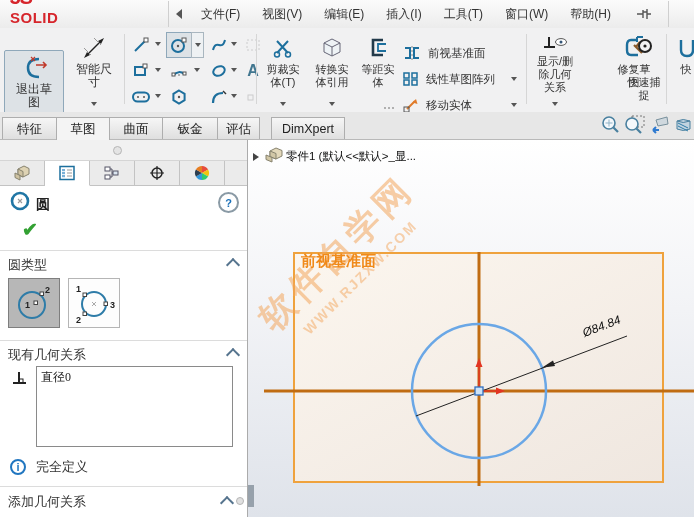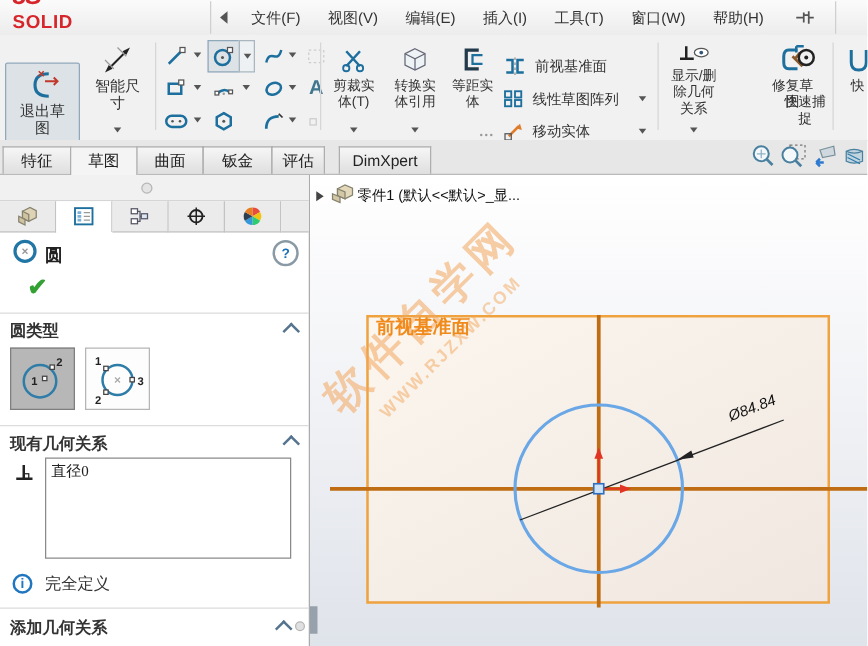--- a/index.html
+++ b/index.html
@@ -57,21 +57,21 @@
   .ptab{position:absolute;top:21px;width:45px;height:25px;display:flex;align-items:center;justify-content:center;
         background:#ebebeb;border:1px solid #c3c3c3;border-top:none;border-left:none;box-sizing:border-box;}
   .ptab.active{background:#fff;border-bottom:1px solid #fff;}
   .ptab-rest{position:absolute;top:21px;left:225px;width:22px;height:25px;background:#ebebeb;
              border-bottom:1px solid #c3c3c3;box-sizing:border-box;}
   .pm-title{position:absolute;left:36px;top:56px;font-size:14px;font-weight:bold;color:#222;}
   .helpbtn{position:absolute;left:218px;top:52px;width:17px;height:17px;border:2px solid #8a9aa5;border-radius:50%;
            display:flex;align-items:center;justify-content:center;font-size:11px;font-weight:bold;color:#1a70b8;}
   .okcheck{position:absolute;left:22px;top:78px;font-size:19px;font-weight:bold;color:#33a133;}
   .hr{position:absolute;left:0;width:247px;height:1px;background:#dcdcdc;}
-  .sec-h{position:absolute;left:8px;font-size:13px;font-weight:bold;color:#333;text-align:right;}
+  .sec-h{position:absolute;left:8px;font-size:13px;font-weight:normal;color:#333;text-align:right;}
   .chev{position:absolute;width:8px;height:8px;border-left:2px solid #56748e;border-top:2px solid #56748e;transform:rotate(45deg);}
   .typebtn{position:absolute;top:138px;width:52px;height:50px;box-sizing:border-box;display:flex;align-items:center;justify-content:center;}
   .typebtn.sel{background:#b7b7b7;border:1px solid #7e7e7e;}
   .typebtn.plain{background:#fdfdfd;border:1px solid #b5b5b5;}
   .listbox{position:absolute;left:36px;top:226px;width:197px;height:81px;background:#fff;border:1px solid #8a8a8a;box-sizing:border-box;}
   .listbox .item{font-size:12px;color:#222;padding:2px 4px;font-family:Liberation Serif, serif;}
   .inforow{position:absolute;left:10px;top:318px;display:flex;align-items:center;}
   .infoic{width:16px;height:16px;border:2px solid #2176c0;border-radius:50%;color:#2176c0;font-weight:bold;font-size:11px;
           display:flex;align-items:center;justify-content:center;box-sizing:border-box;}
   .inforow .txt{font-size:13px;color:#333;margin-left:10px;}

